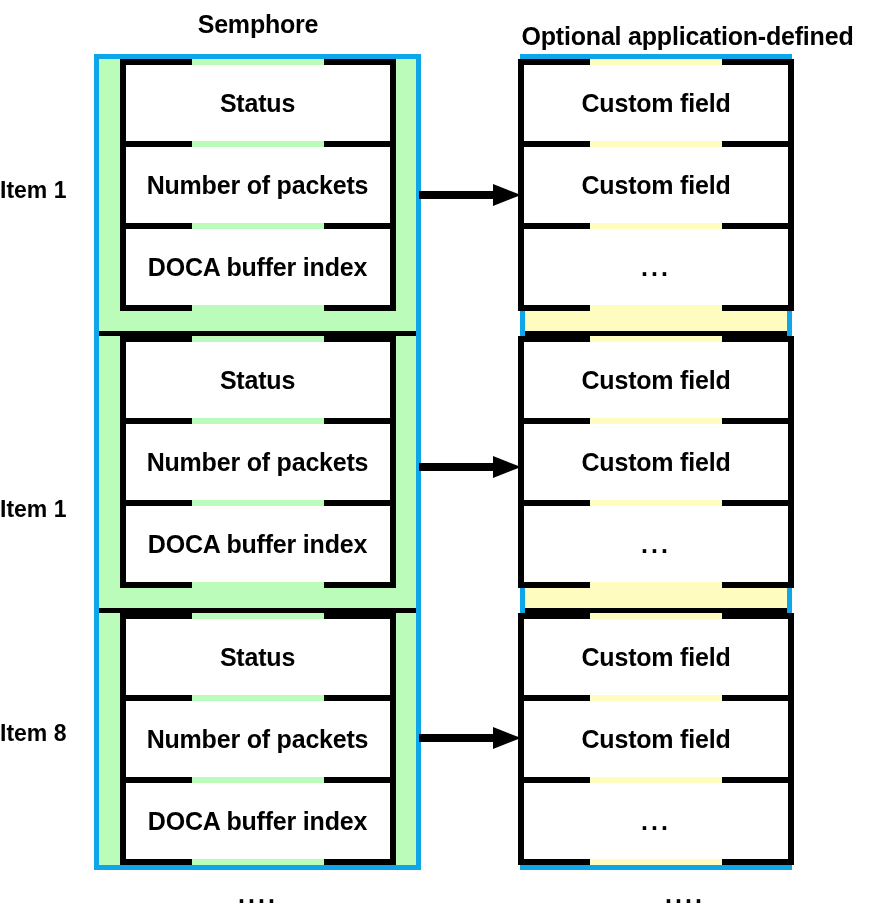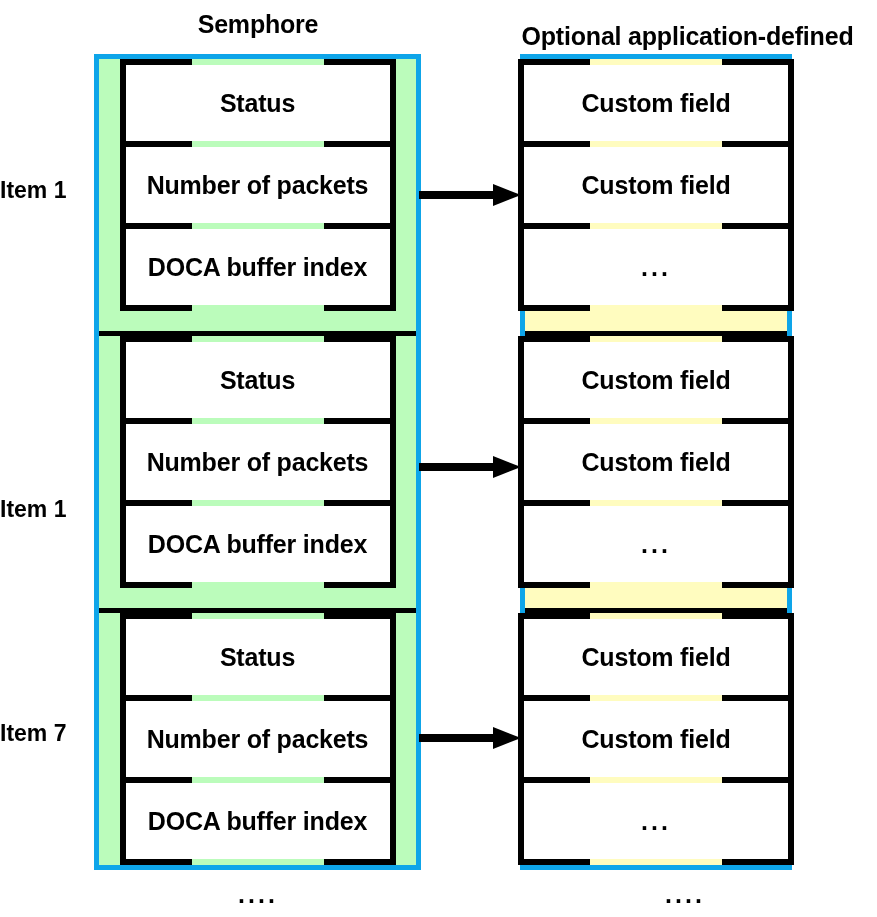--- a/index.html
+++ b/index.html
@@ -162,21 +162,21 @@
 </style>
 </head>
 <body>
 
 <div class="col-header" id="header-semaphore">Semphore</div>
 
 <div class="col-header" id="header-optional">Optional application-defined</div>
 
 <div class="row-label" style="top:176px;">Item 1</div>
 <div class="row-label" style="top:448px;margin-top:47px;">Item 1</div>
-<div class="row-label" style="top:719px;">Item 7</div>
+<div class="row-label" style="top:719px;">Item 8</div>
 
 <div class="column" id="column-semaphore">
 
   <div class="item-row">
     <div class="field-box">
       <span class="field-label">Status</span>
     </div>
     <div class="field-box">
       <span class="field-label">Number of packets</span>
     </div>

